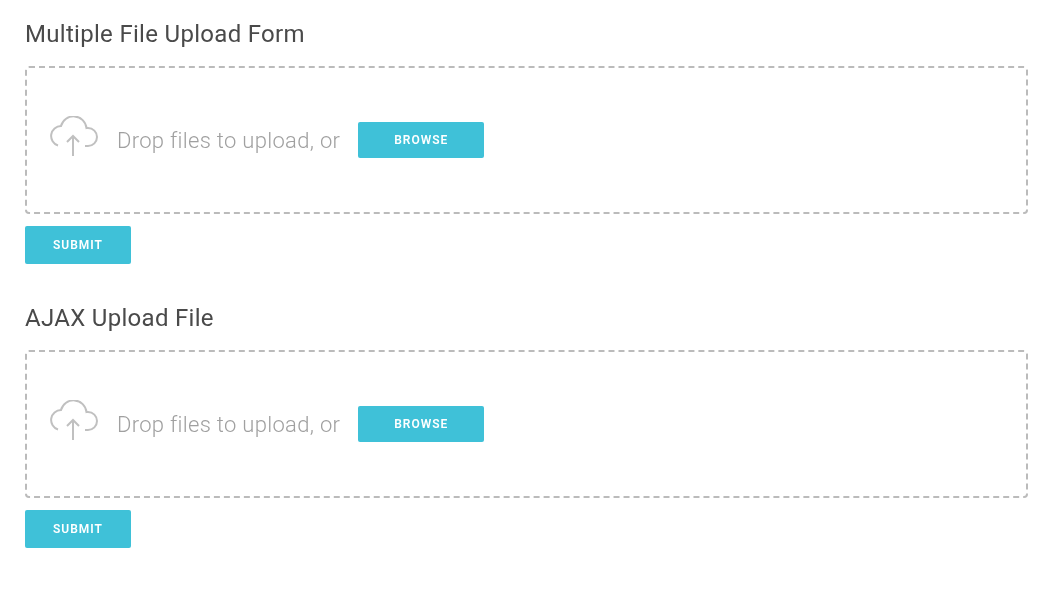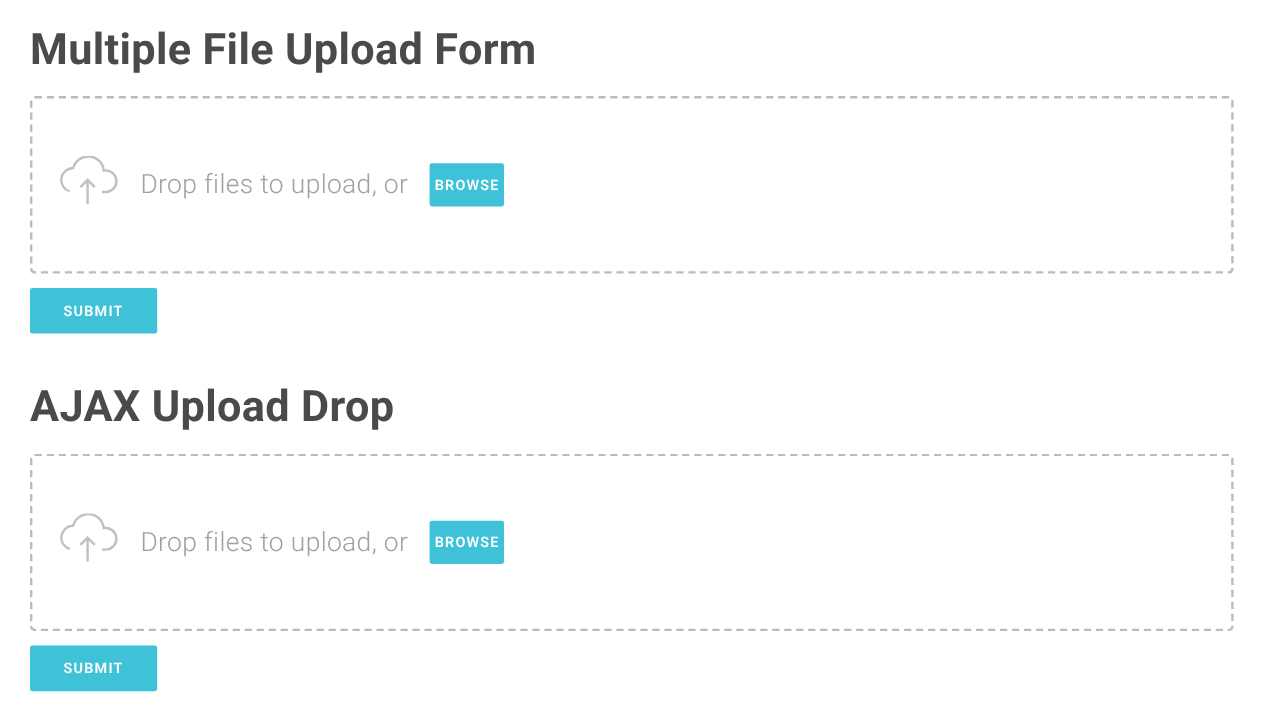--- a/index.html
+++ b/index.html
@@ -10,22 +10,22 @@
     body {
       font-family: -apple-system, BlinkMacSystemFont, "Segoe UI", Roboto, "Helvetica Neue", Arial, sans-serif;
       background: #ffffff;
       padding: 20px 25px;
       width: 1053px;
     }
     .section {
       margin-bottom: 40px;
     }
     .section-title {
-      font-size: 36px;
-      font-weight: 700;
+      font-size: 24px;
+      font-weight: 400;
       color: #4a4a4a;
       margin-bottom: 18px;
       letter-spacing: 0.3px;
     }
     .dropzone {
       border: 2px dashed #bbbbbb;
       border-radius: 4px;
       padding: 48px 20px;
       display: flex;
       align-items: center;
@@ -40,21 +40,21 @@
     .drop-text {
       font-size: 22px;
       font-weight: 300;
       color: #a0a0a0;
       letter-spacing: 0.3px;
     }
     .btn {
       background: #3fc1d8;
       color: #ffffff;
       border: none;
-      padding: 11px 4px;
+      padding: 11px 36px;
       font-size: 12px;
       font-weight: 600;
       letter-spacing: 1px;
       border-radius: 2px;
       cursor: pointer;
       font-family: inherit;
     }
     .btn-submit {
       padding: 12px 28px;
     }
@@ -72,21 +72,21 @@
         <polyline points="20,26 26,20 32,26"></polyline>
       </svg>
     </span>
     <span class="drop-text">Drop files to upload, or</span>
     <button class="btn">BROWSE</button>
   </div>
   <button class="btn btn-submit">SUBMIT</button>
 </div>
 
 <div class="section">
-  <h2 class="section-title">AJAX Upload Drop</h2>
+  <h2 class="section-title">AJAX Upload File</h2>
   <div class="dropzone">
     <span class="cloud-icon">
       <svg width="52" height="44" viewBox="0 0 52 44" fill="none" stroke="currentColor" stroke-width="2">
         <path d="M38 30h3a9 9 0 0 0 0-18 9 9 0 0 0-1.5 .13A13 13 0 0 0 14 10a10 10 0 0 0-3 19.5"></path>
         <line x1="26" y1="40" x2="26" y2="20"></line>
         <polyline points="20,26 26,20 32,26"></polyline>
       </svg>
     </span>
     <span class="drop-text">Drop files to upload, or</span>
     <button class="btn">BROWSE</button>

